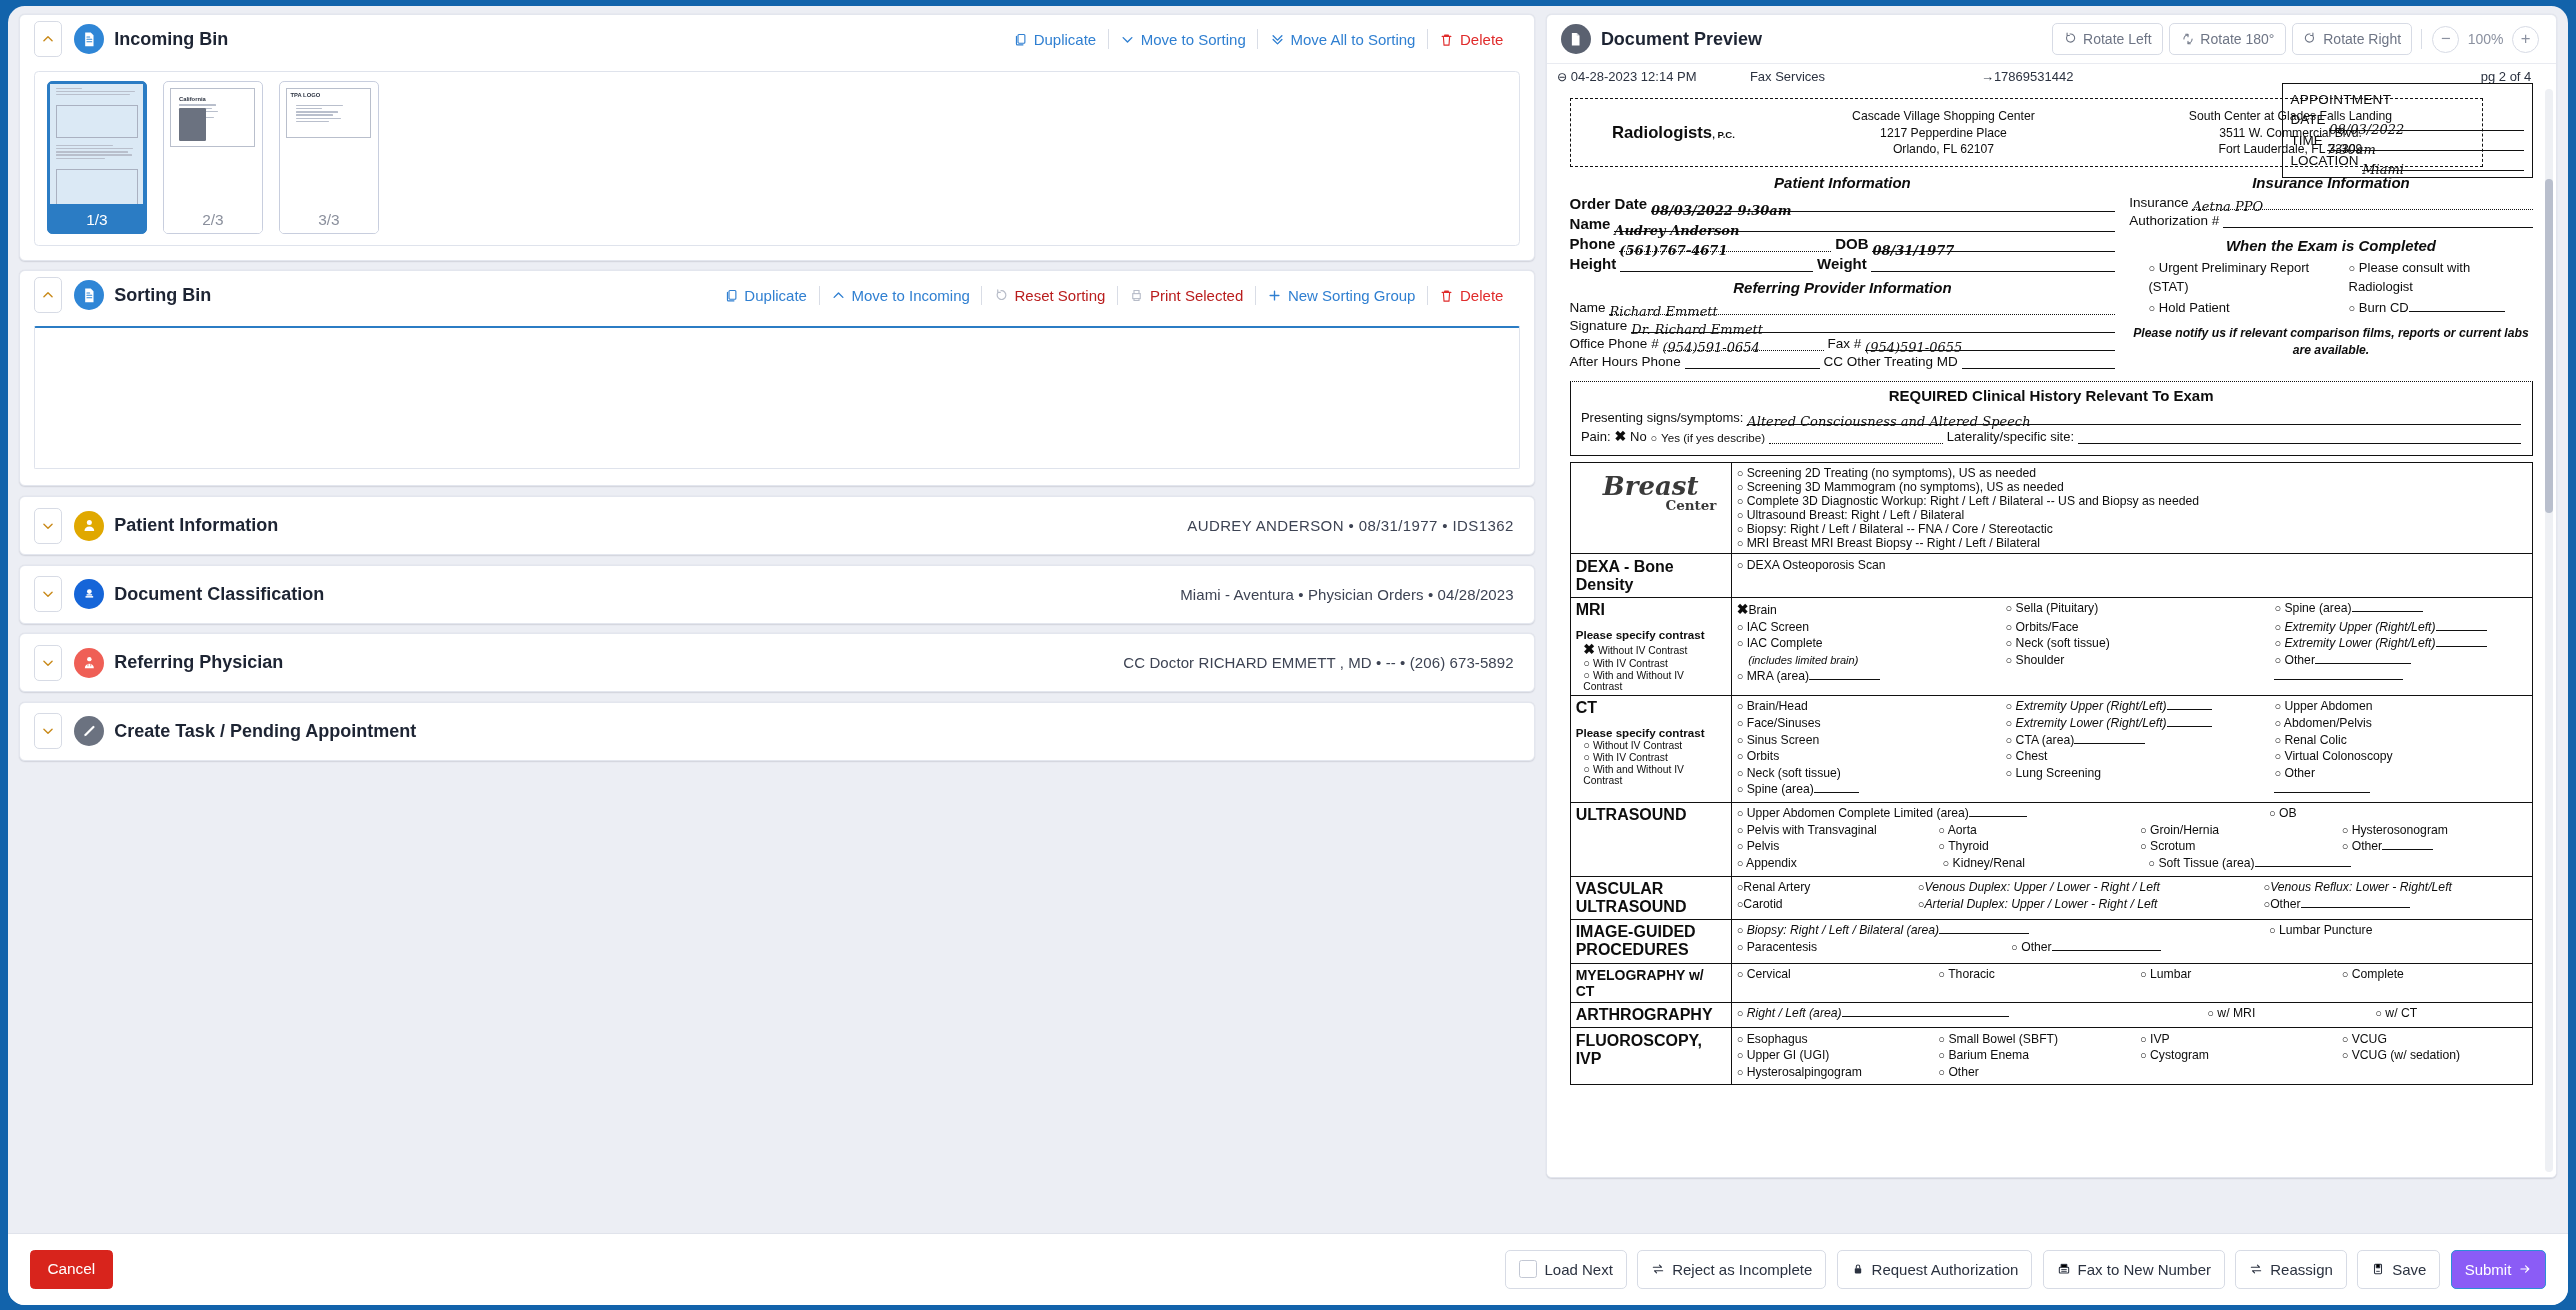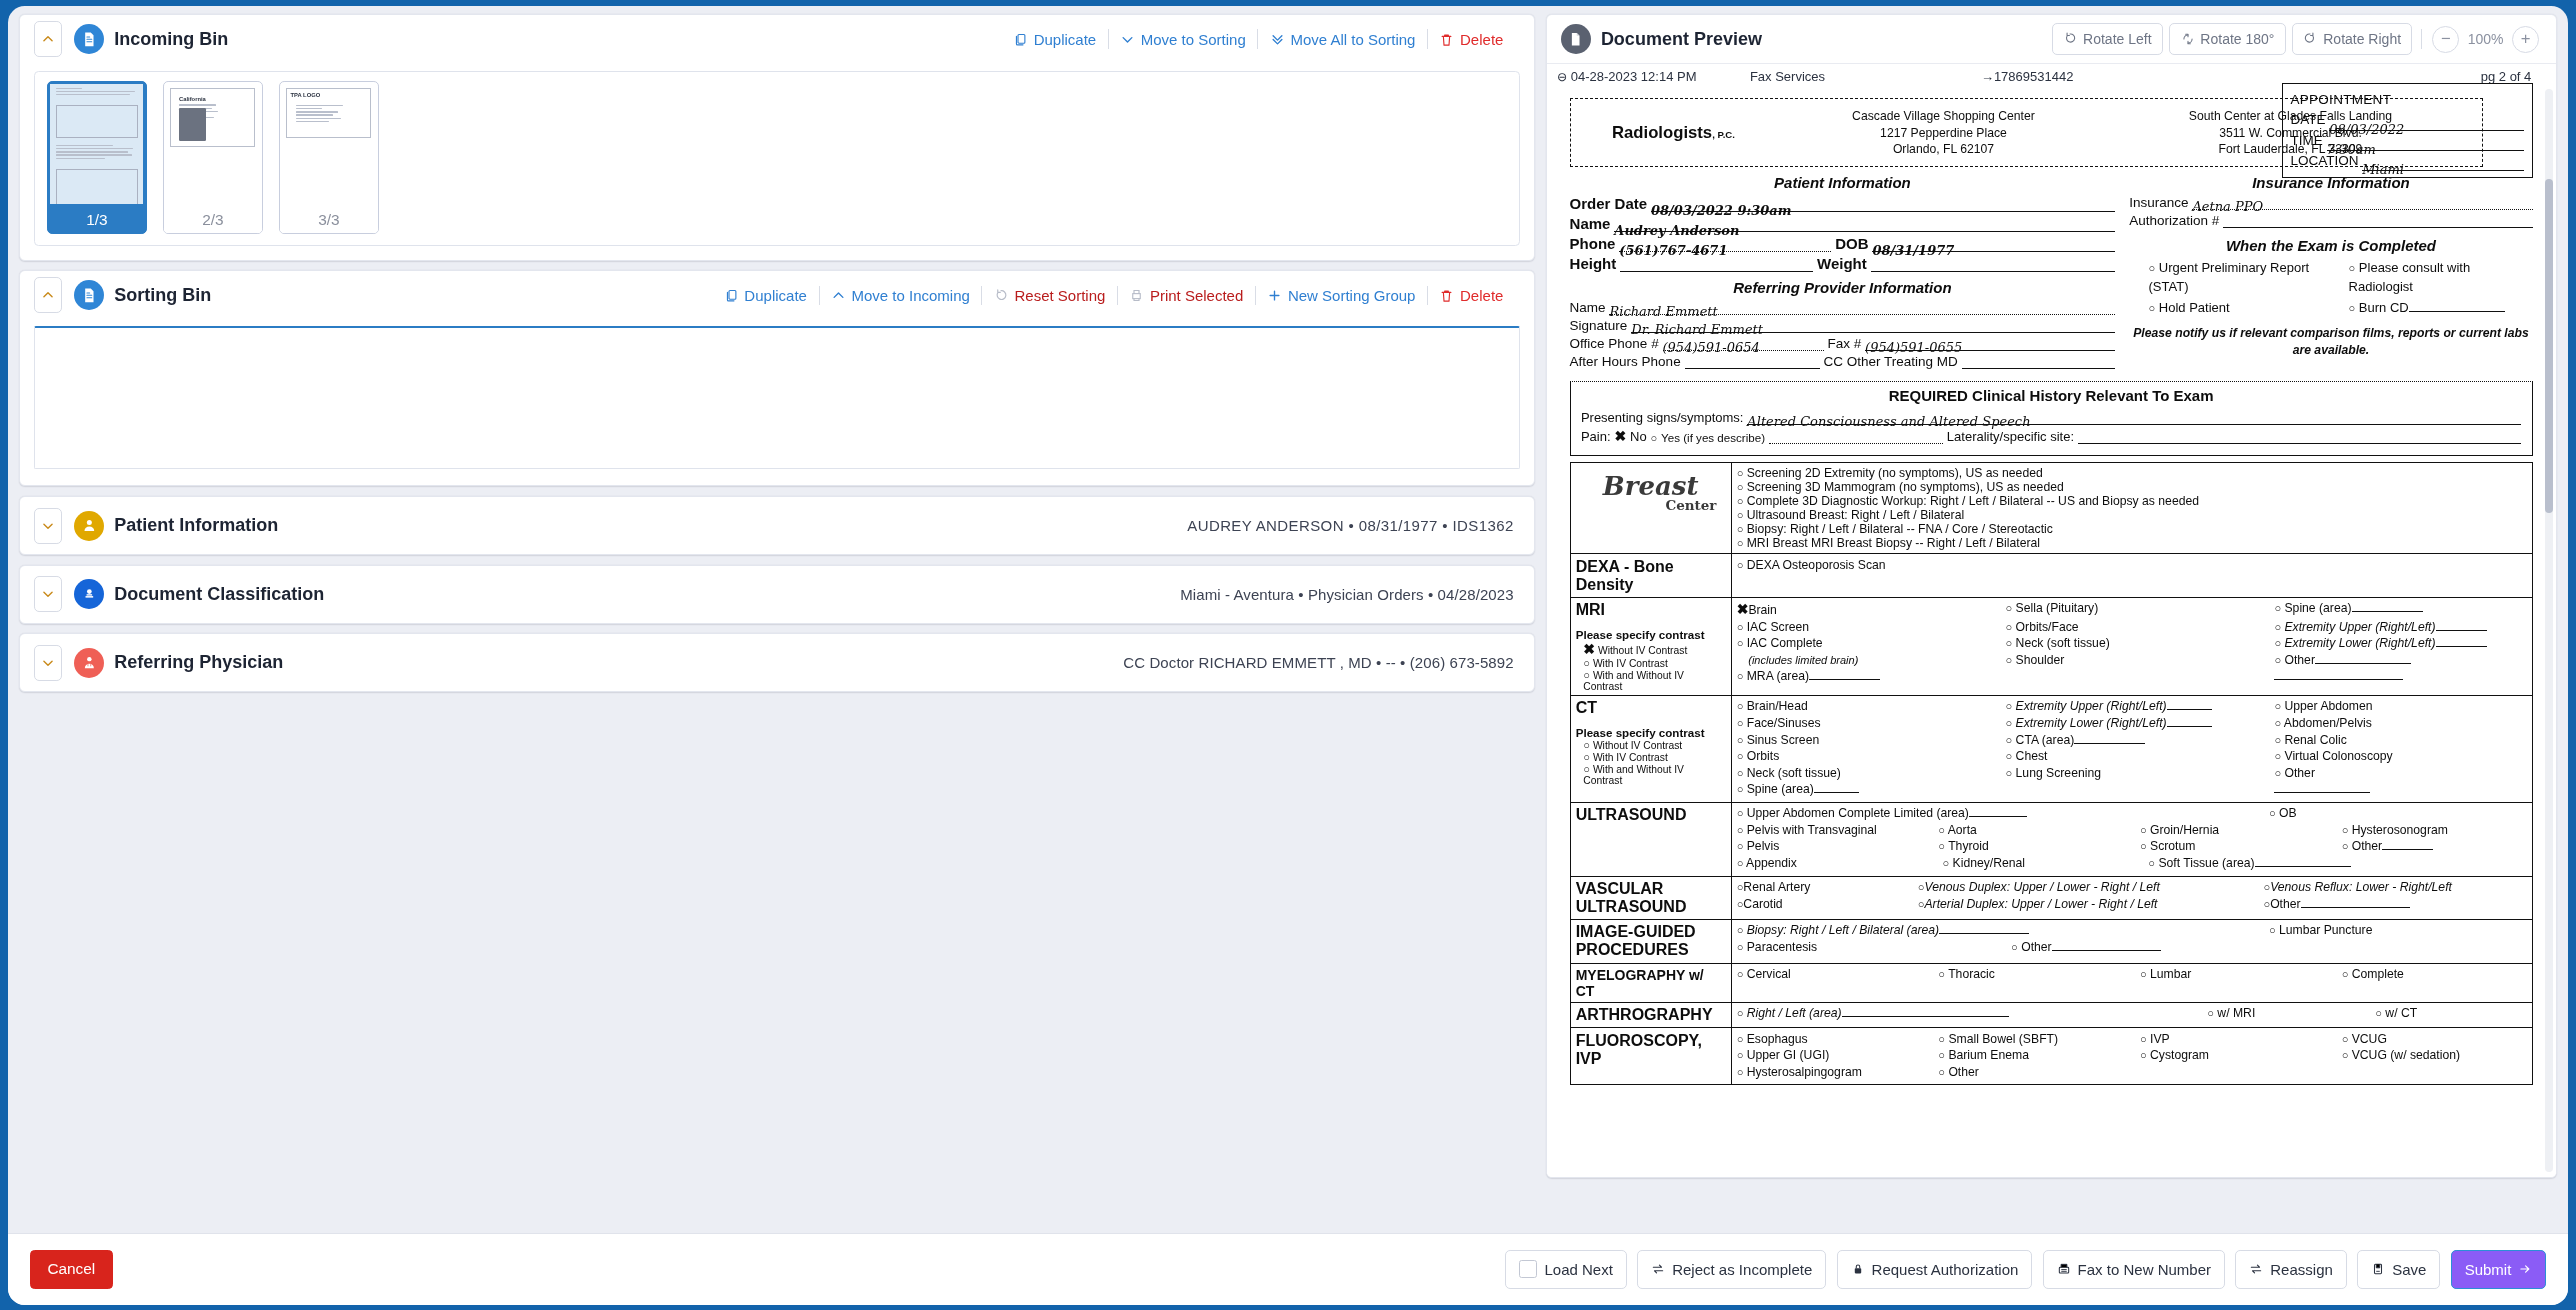--- a/index.html
+++ b/index.html
@@ -512,20 +512,37 @@
                   <path d="M5.5 20.5c0-4 3-6.3 6.5-6.3s6.5 2.3 6.5 6.3z" fill="#fff"></path>
                   <path d="M10 14.5v3.2M14 14.5v3.2" stroke="#ef5f56" stroke-width="1.1"></path>
                 </svg>
             </div>
             <div class="panel-title">Referring Physician</div>
             <div class="head-spacer"></div>
             <div class="summary">CC Doctor RICHARD EMMETT , MD  •  --  •  (206) 673-5892</div>
           </div>
         </div>
 
+        <div class="panel">
+          <div class="acc-row">
+            <div class="chev-btn">
+              <svg viewBox="0 0 24 24">
+                  <path d="M5 9l7 7 7-7" fill="none" stroke="#c98a1a" stroke-width="2.4" stroke-linecap="round" stroke-linejoin="round"></path>
+                </svg>
+            </div>
+            <div class="head-icon" style="background:#6b7280">
+              <svg viewBox="0 0 24 24">
+                  <path d="M5 19l2.5-.6L19 6.9a1.6 1.6 0 00-2.3-2.3L5.2 16.2z" fill="#fff"></path>
+                </svg>
+            </div>
+            <div class="panel-title">Create Task / Pending Appointment</div>
+            <div class="head-spacer"></div>
+            <div class="summary"></div>
+          </div>
+        </div>
 
       </div>
 
       <div id="right-col">
         <div id="preview-panel">
 
           <div class="prev-head">
             <div class="head-icon" style="background:#5a6170;margin-left:0">
               <svg viewBox="0 0 24 24">
                   <path d="M7 3h7l4 4v14H7z" fill="#fff"></path>
@@ -702,21 +719,21 @@
                 </div>
               </div>
 
               <table class="mods">
                 <tbody>
                     <tr>
                   <td class="modname">
                     <div class="breastlogo">Breast<span>Center</span></div>
                   </td>
                   <td>
-                    <div><span class="o">○</span> <span>Screening 2D Extremity (no symptoms), US as needed</span></div>
+                    <div><span class="o">○</span> <span>Screening 2D Treating (no symptoms), US as needed</span></div>
                     <div><span class="o">○</span> <span>Screening 3D Mammogram (no symptoms), US as needed</span></div>
                     <div><span class="o">○</span> <span>Complete 3D Diagnostic Workup:  Right / Left / Bilateral -- US and Biopsy as needed</span></div>
                     <div><span class="o">○</span> <span>Ultrasound Breast:  Right / Left / Bilateral</span></div>
                     <div><span class="o">○</span> <span>Biopsy: Right / Left / Bilateral -- FNA / Core / Stereotactic</span></div>
                     <div><span class="o">○</span> <span>MRI Breast            MRI Breast Biopsy -- Right / Left / Bilateral</span></div>
                   </td>
                 </tr>
                 <tr>
                   <td class="modname">DEXA - Bone Density</td>
                   <td><span class="o">○</span> <span>DEXA Osteoporosis Scan</span></td>

